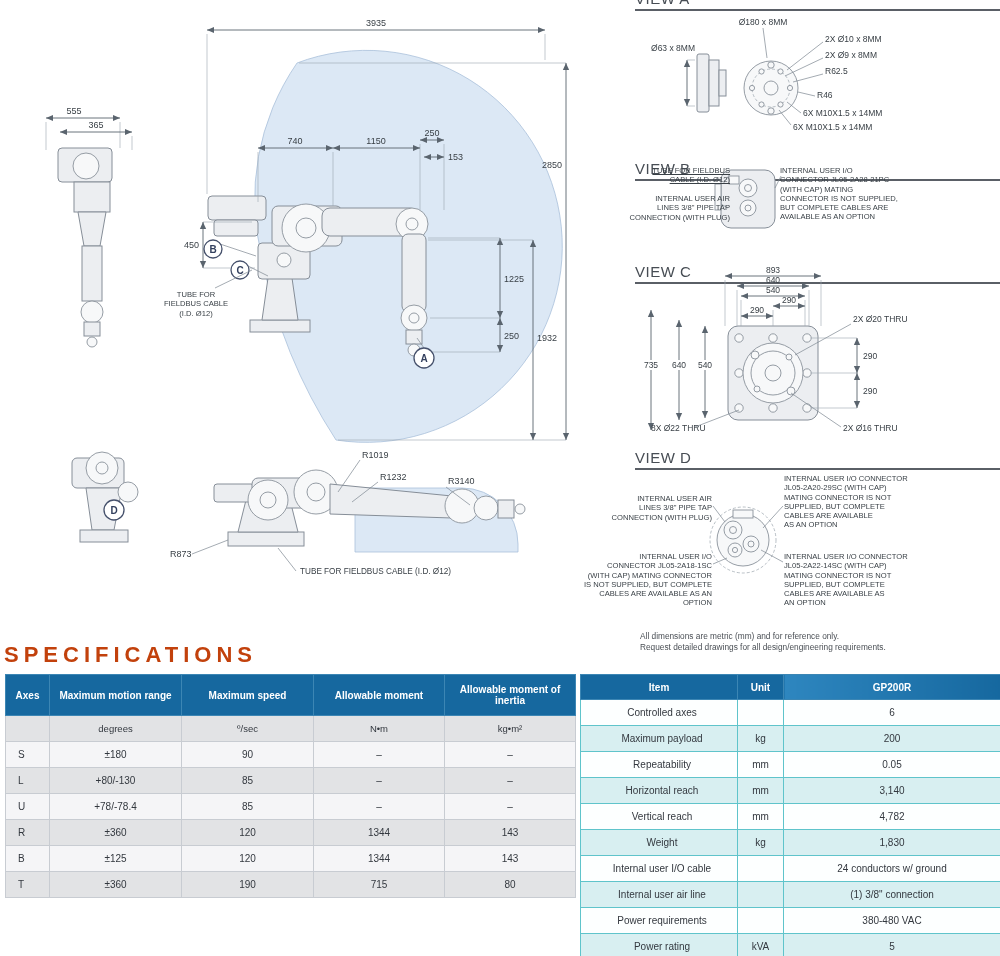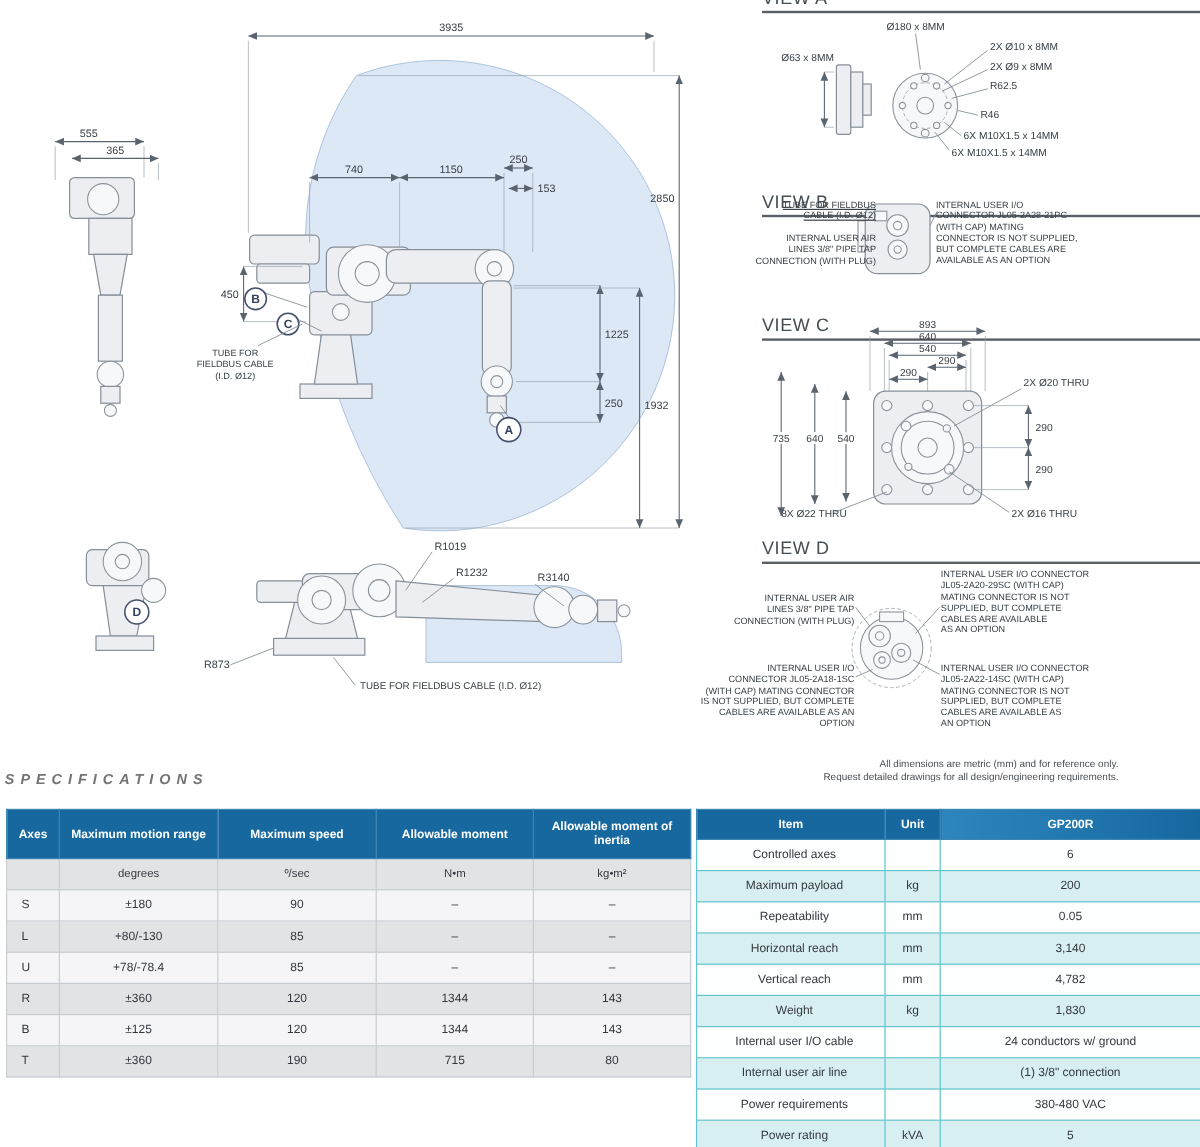--- a/index.html
+++ b/index.html
@@ -14,24 +14,24 @@
   .dim{stroke:#5a646e;stroke-width:.9;}
   .ext{stroke:#9aa4ae;stroke-width:.6;}
   .ldr{stroke:#7d8790;stroke-width:.7;fill:none;}
   .ct{font-size:10px;font-weight:bold;fill:#33405e;text-anchor:middle;}
   .ccirc{fill:#fff;stroke:#45506b;stroke-width:1.3;}
   .ann{position:absolute;font-size:7.6px;line-height:1.22;color:#3a4147;white-space:pre-line;}
   .ann.r{text-align:right;}
   .ann.c{text-align:center;}
   .view-title{position:absolute;left:635px;width:365px;font-size:15px;line-height:15px;color:#474d54;
       letter-spacing:.5px;border-bottom:2px solid #5a5f66;padding-bottom:3px;}
-  .disclaimer{position:absolute;left:640px;top:631px;width:292px;text-align:right;
+  .disclaimer{position:absolute;left:640px;top:631px;width:292px;text-align:left;
       font-size:8.3px;line-height:1.3;color:#4a4f55;}
-  .specs-title{position:absolute;left:4px;top:642px;font-size:12px;font-weight:bold;
-      letter-spacing:5px;color:#737373;font-style:italic;}
+  .specs-title{position:absolute;left:4px;top:642px;font-size:22px;font-weight:bold;
+      letter-spacing:5px;color:#c2410c;}
   table{border-collapse:collapse;table-layout:fixed;font-size:10px;color:#33383f;}
   .axes-table{position:absolute;left:5px;top:674px;width:570px;padding-left:13px;}
   .spec-table{position:absolute;left:580px;top:674px;width:420px;}
   .axes-table th,.spec-table th{background:#16689f;color:#fff;font-weight:bold;
       border:1px solid #3c86b4;padding:2px 3px;}
   .axes-table th{height:36px;}
   .spec-table th{height:20px;}
   .axes-table td{border:1px solid #c8ccd2;text-align:center;height:23px;padding:1px 3px;}
   .axes-table td:first-child{text-align:left;padding-left:12px;}
   .axes-table tbody tr:nth-child(odd) td{background:#e2e3e5;}

